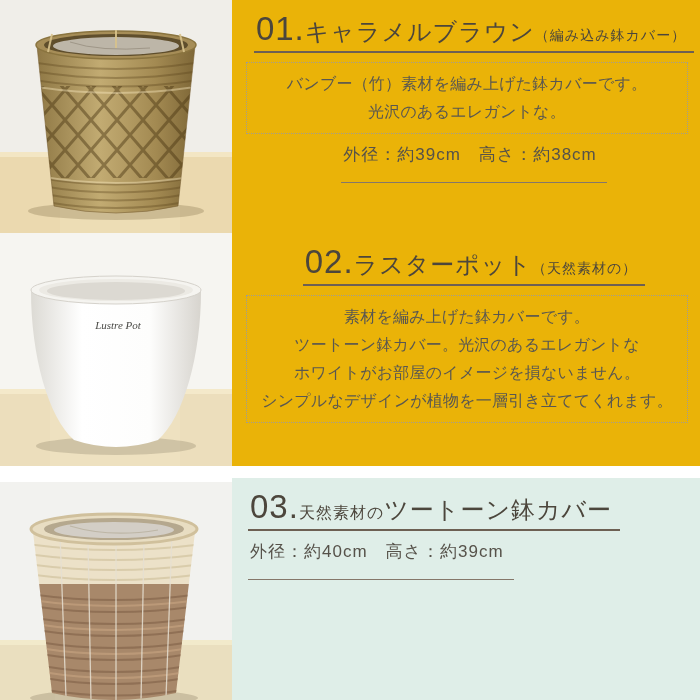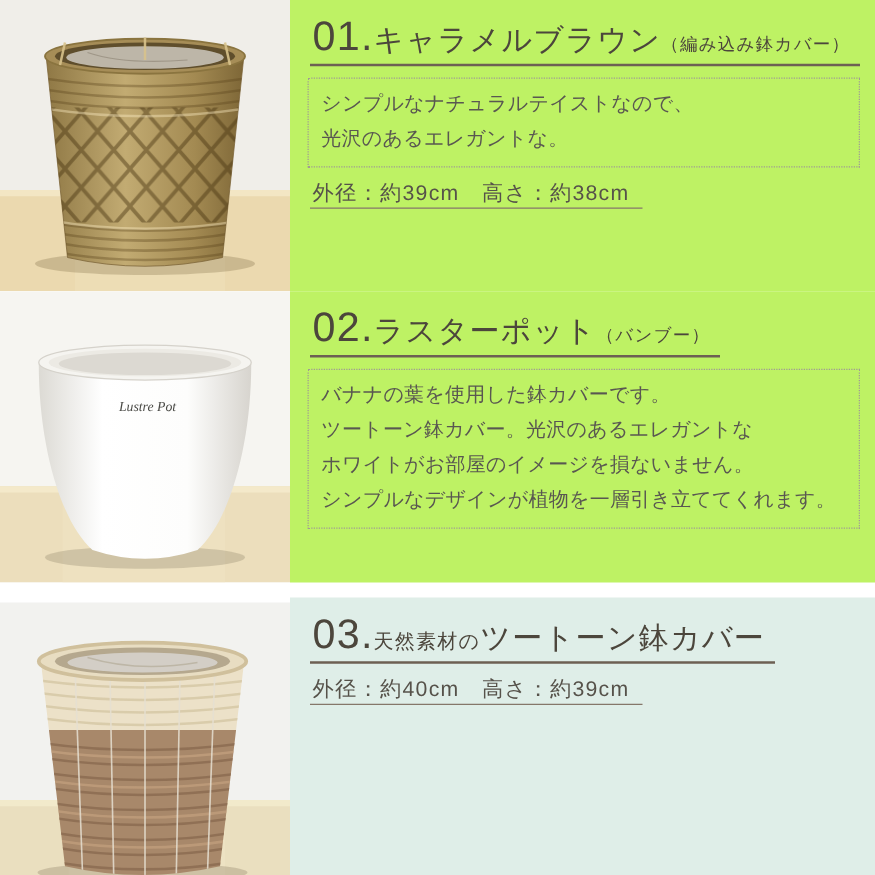--- a/index.html
+++ b/index.html
@@ -7,40 +7,40 @@
     width:700px;height:700px;background:#ffffff;
     font-family:"Liberation Sans","DejaVu Sans",sans-serif;
     -webkit-font-smoothing:antialiased;
   }
   .page{width:700px;height:700px;overflow:hidden;}
   .row{display:flex;height:233px;}
   .row.last{height:242px;margin-top:12px;}
   .photo{width:232px;height:100%;flex:none;position:relative;}
   .photo svg{display:block;width:232px;height:100%;}
   .info{flex:1;box-sizing:border-box;padding:6px 0 0 14px;overflow:hidden;}
-  .info.cream{background:#bef264;}
+  .info.cream{background:#eab308;text-align:center;}
   .info.mint{background:#dfeee8;}
   h2.prod-header{
     margin:4px 0 0 2px;display:inline-block;font-weight:normal;
     border-bottom:2px solid #6d6053;padding:0 8px 3px 2px;white-space:nowrap;
   }
   .num{font-size:33px;color:#4c463c;letter-spacing:1px;}
   .prefix{font-size:16px;color:#4c463c;letter-spacing:1px;}
   .name{font-size:24px;color:#4c463c;letter-spacing:1px;}
   .paren{font-size:14px;color:#4c463c;letter-spacing:1px;}
   .descbox{
     border:1px dotted #a09c92;margin:9px 12px 0 0;padding:7px 10px;
   }
   .line{
     font-size:16px;color:#595751;line-height:28px;
     letter-spacing:0.2px;white-space:nowrap;
   }
   .dims{
     display:inline-block;margin:9px 0 0 2px;font-size:17px;color:#56524a;
-    border-bottom:1px solid #85776a;padding:0 10px 0 2px;letter-spacing:1px;
+    border-bottom:1px solid #85776a;padding:0 10px 16px 2px;letter-spacing:1px;
   }
 </style>
 </head>
 <body>
 
 <div class="page">
 
   <div class="row">
     <div class="photo">
       <svg viewBox="0 0 232 233" xmlns="http://www.w3.org/2000/svg">
@@ -85,21 +85,21 @@
         <g stroke="#d8c38c" stroke-width="2" opacity="0.9">
           <line x1="52" y1="34" x2="48" y2="52"></line>
           <line x1="116" y1="30" x2="116" y2="48"></line>
           <line x1="180" y1="34" x2="184" y2="52"></line>
         </g>
       </svg>
     </div>
     <div class="info cream">
       <h2 class="prod-header"><span class="num">01.</span><span class="prefix"></span><span class="name">キャラメルブラウン</span><span class="paren">（編み込み鉢カバー）</span></h2>
       <div class="descbox">
-        <div class="line">シンプルなナチュラルテイストなので、</div>
+        <div class="line">バンブー（竹）素材を編み上げた鉢カバーです。</div>
         <div class="line">光沢のあるエレガントな。</div>
       </div>
       <div class="dims">外径：約39cm　高さ：約38cm</div>
     </div>
   </div>
 
   <div class="row">
     <div class="photo">
       <svg viewBox="0 0 232 233" xmlns="http://www.w3.org/2000/svg">
         <defs>
@@ -116,23 +116,23 @@
         <rect x="50" y="165" width="130" height="68" fill="#f0e3c3" opacity="0.6"></rect>
         <ellipse cx="116" cy="213" rx="80" ry="9" fill="rgba(100,90,70,0.22)"></ellipse>
         <path d="M31,58 C31,122 48,184 74,207 Q116,221 158,207 C184,184 201,122 201,58 Q116,74 31,58 Z" fill="url(#white2)"></path>
         <ellipse cx="116" cy="57" rx="85" ry="14" fill="#f5f4f0" stroke="#d5d2cb" stroke-width="1"></ellipse>
         <ellipse cx="116" cy="57" rx="77" ry="11" fill="#eceae4"></ellipse>
         <ellipse cx="116" cy="58" rx="69" ry="9" fill="#dcd9d2"></ellipse>
         <text x="118" y="96" text-anchor="middle" font-family="Liberation Serif, DejaVu Serif, serif" font-style="italic" font-size="11" fill="#4a4a46">Lustre Pot</text>
       </svg>
     </div>
     <div class="info cream">
-      <h2 class="prod-header"><span class="num">02.</span><span class="prefix"></span><span class="name">ラスターポット</span><span class="paren">（バンブー）</span></h2>
+      <h2 class="prod-header"><span class="num">02.</span><span class="prefix"></span><span class="name">ラスターポット</span><span class="paren">（天然素材の）</span></h2>
       <div class="descbox">
-        <div class="line">バナナの葉を使用した鉢カバーです。</div>
+        <div class="line">素材を編み上げた鉢カバーです。</div>
         <div class="line">ツートーン鉢カバー。光沢のあるエレガントな</div>
         <div class="line">ホワイトがお部屋のイメージを損ないません。</div>
         <div class="line">シンプルなデザインが植物を一層引き立ててくれます。</div>
       </div>
     </div>
   </div>
 
   <div class="row last">
     <div class="photo">
       <svg viewBox="0 0 232 234" xmlns="http://www.w3.org/2000/svg">

